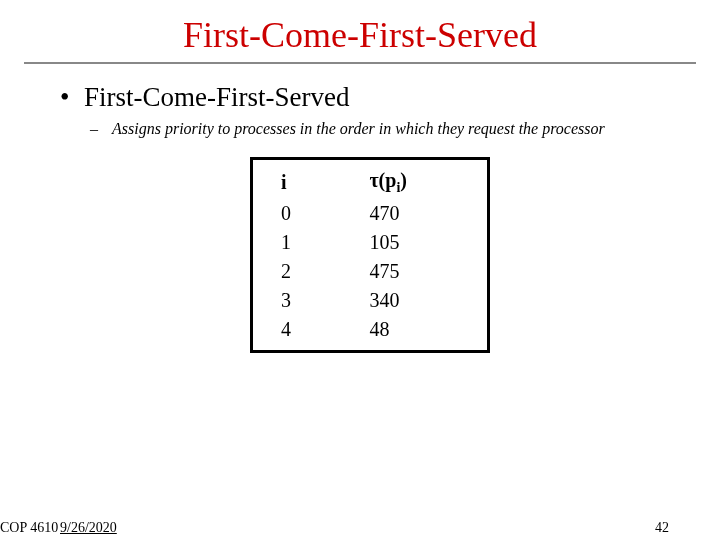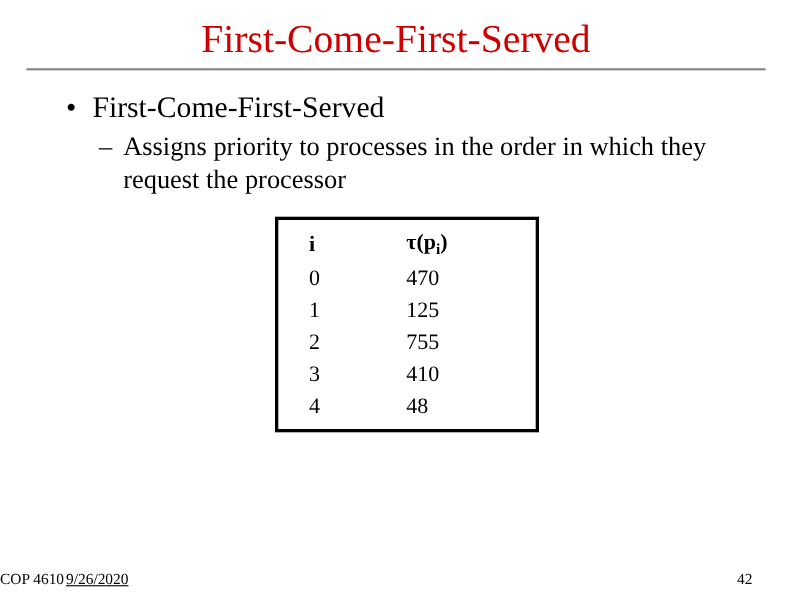--- a/index.html
+++ b/index.html
@@ -40,26 +40,27 @@
     position: relative;
     padding-left: 24px;
   }
   .bullet-l1::before {
     content: "•";
     position: absolute;
     left: 0;
     top: 0;
   }
   .bullet-l2 {
-    font-size: 24px;
+    font-size: 16px;
     margin: 4px 0 14px 30px;
     position: relative;
     padding-left: 22px;
     line-height: 1.25;
     max-width: 560px;
+    font-style: italic;
   }
   .bullet-l2::before {
     content: "–";
     position: absolute;
     left: 0;
     top: 0;
   }
   .table-wrap {
     margin: 18px auto 0 auto;
     width: 240px;
@@ -104,21 +105,21 @@
   }
   .footer-center {
     position: absolute;
     left: 0;
     width: 720px;
     text-align: left;
     bottom: 0;
   }
   .footer-right {
     position: absolute;
-    right: 36px;
+    right: 51px;
     bottom: 0;
     margin-left: 24px;
   }
 </style>
 </head>
 <body>
 
 <div class="slide">
 
   <div class="title">First-Come-First-Served</div>
@@ -136,29 +137,29 @@
           <th class="col-val">
             <span>τ(p</span><sub>i</sub><span>)</span>
           </th>
         </tr>
         <tr>
           <td>0</td>
           <td class="col-val">470</td>
         </tr>
         <tr>
           <td>1</td>
-          <td class="col-val">125</td>
+          <td class="col-val">105</td>
         </tr>
         <tr>
           <td>2</td>
-          <td class="col-val">755</td>
+          <td class="col-val">475</td>
         </tr>
         <tr>
           <td>3</td>
-          <td class="col-val">410</td>
+          <td class="col-val">340</td>
         </tr>
         <tr>
           <td>4</td>
           <td class="col-val">48</td>
         </tr>
       </tbody>
         </table>
     </div>
   </div>
 

